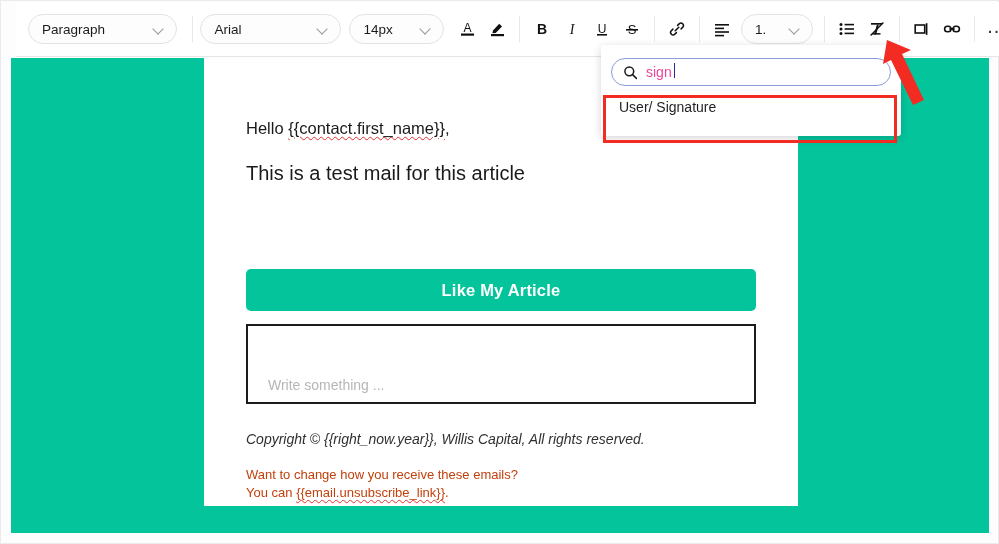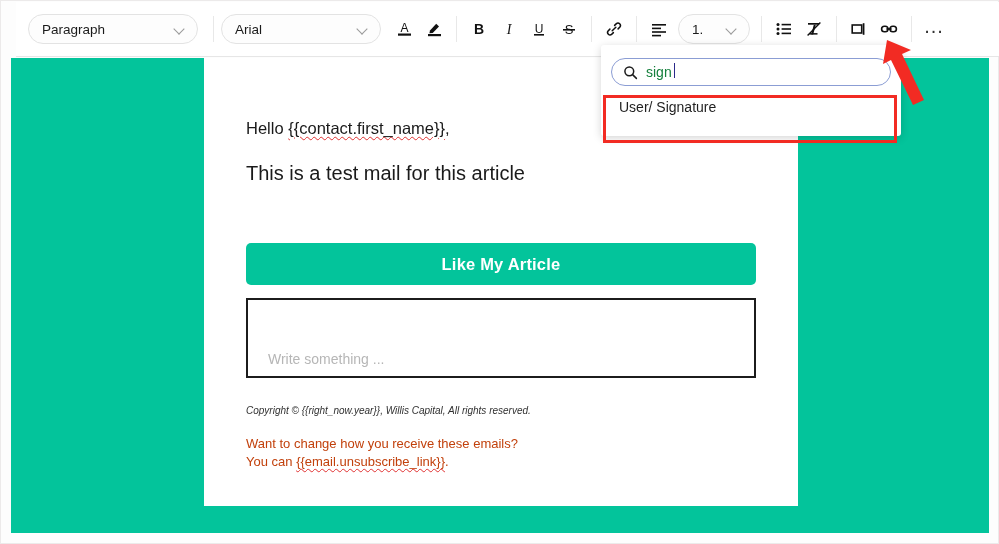--- a/index.html
+++ b/index.html
@@ -147,21 +147,21 @@
   .squiggle {
     text-decoration: underline;
     text-decoration-style: wavy;
     text-decoration-color: #e03131;
     text-decoration-thickness: 1px;
     text-underline-offset: 2px;
     margin-top: 33px;
   }
 
   .cta-button {
-    margin-top: 57px;
+    margin-top: 83px;
     height: 42px;
     background: #03c49b;
     border-radius: 5px;
     display: flex;
     align-items: center;
     justify-content: center;
     color: #ffffff;
     font-size: 16.5px;
     font-weight: bold;
     cursor: pointer;
@@ -180,21 +180,21 @@
   .write-placeholder {
     position: absolute;
     left: 20px;
     top: 51px;
     font-size: 14px;
     color: #b6b6b6;
   }
 
   .copyright {
     margin-top: 27px;
-    font-size: 10px;
+    font-size: 14px;
     font-style: italic;
     color: #303030;
   }
   .footer-q {
     margin-top: 19px;
     font-size: 13px;
     color: #c2410c;
     line-height: 1.38;
   }
   .unsub-link {
@@ -222,21 +222,21 @@
     border-radius: 15px;
     display: flex;
     align-items: center;
     padding: 0 11px;
     box-sizing: border-box;
     background: #fff;
   }
   .search-wrap svg { flex: 0 0 15px; }
   .search-value {
     font-size: 14px;
-    color: #15803d;
+    color: #ec4899;
     margin-left: 8px;
     position: relative;
   }
   .search-value::after {
     content: "";
     position: absolute;
     right: -3px;
     top: -1px;
     width: 1px;
     height: 15px;
@@ -289,20 +289,24 @@
       <span class="caret"></span>
     </div>
 
     <div class="divider"></div>
 
     <div class="select-box sel-font">
       <span class="sel-label">Arial</span>
       <span class="caret"></span>
     </div>
 
+    <div class="select-box sel-size">
+      <span class="sel-label">14px</span>
+      <span class="caret"></span>
+    </div>
 
     <div class="tbtn">
       <svg width="17" height="18" viewBox="0 0 17 18">
         <text x="8.5" y="12" text-anchor="middle" font-family="Liberation Sans, sans-serif" font-size="12" fill="#111">A</text>
         <rect x="2" y="13.5" width="13" height="2.2" fill="#111"></rect>
       </svg>
     </div>
 
     <div class="tbtn">
       <svg width="17" height="18" viewBox="0 0 17 18">

